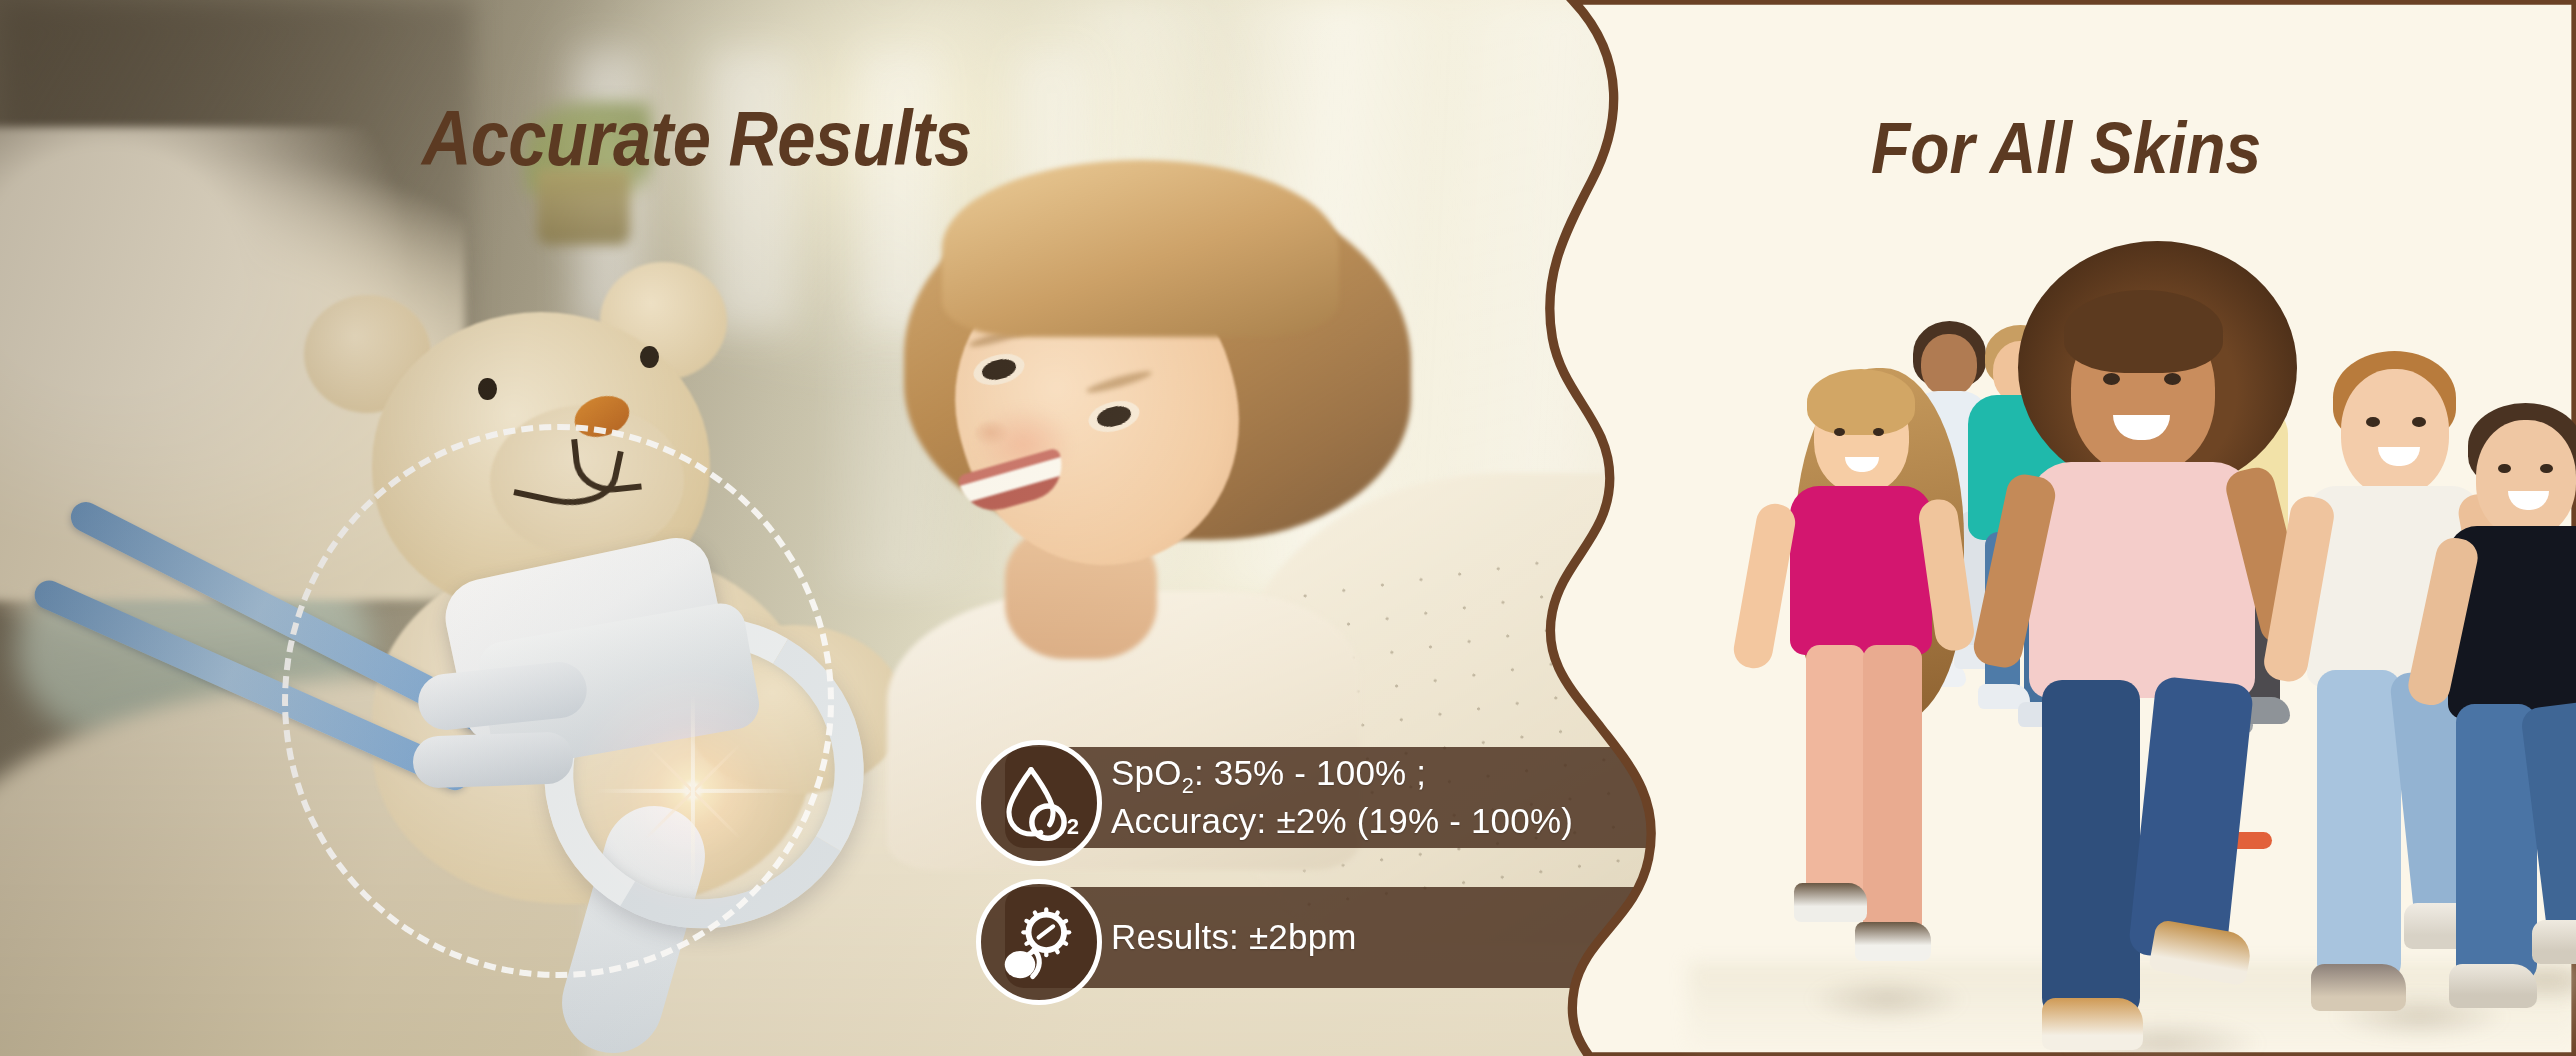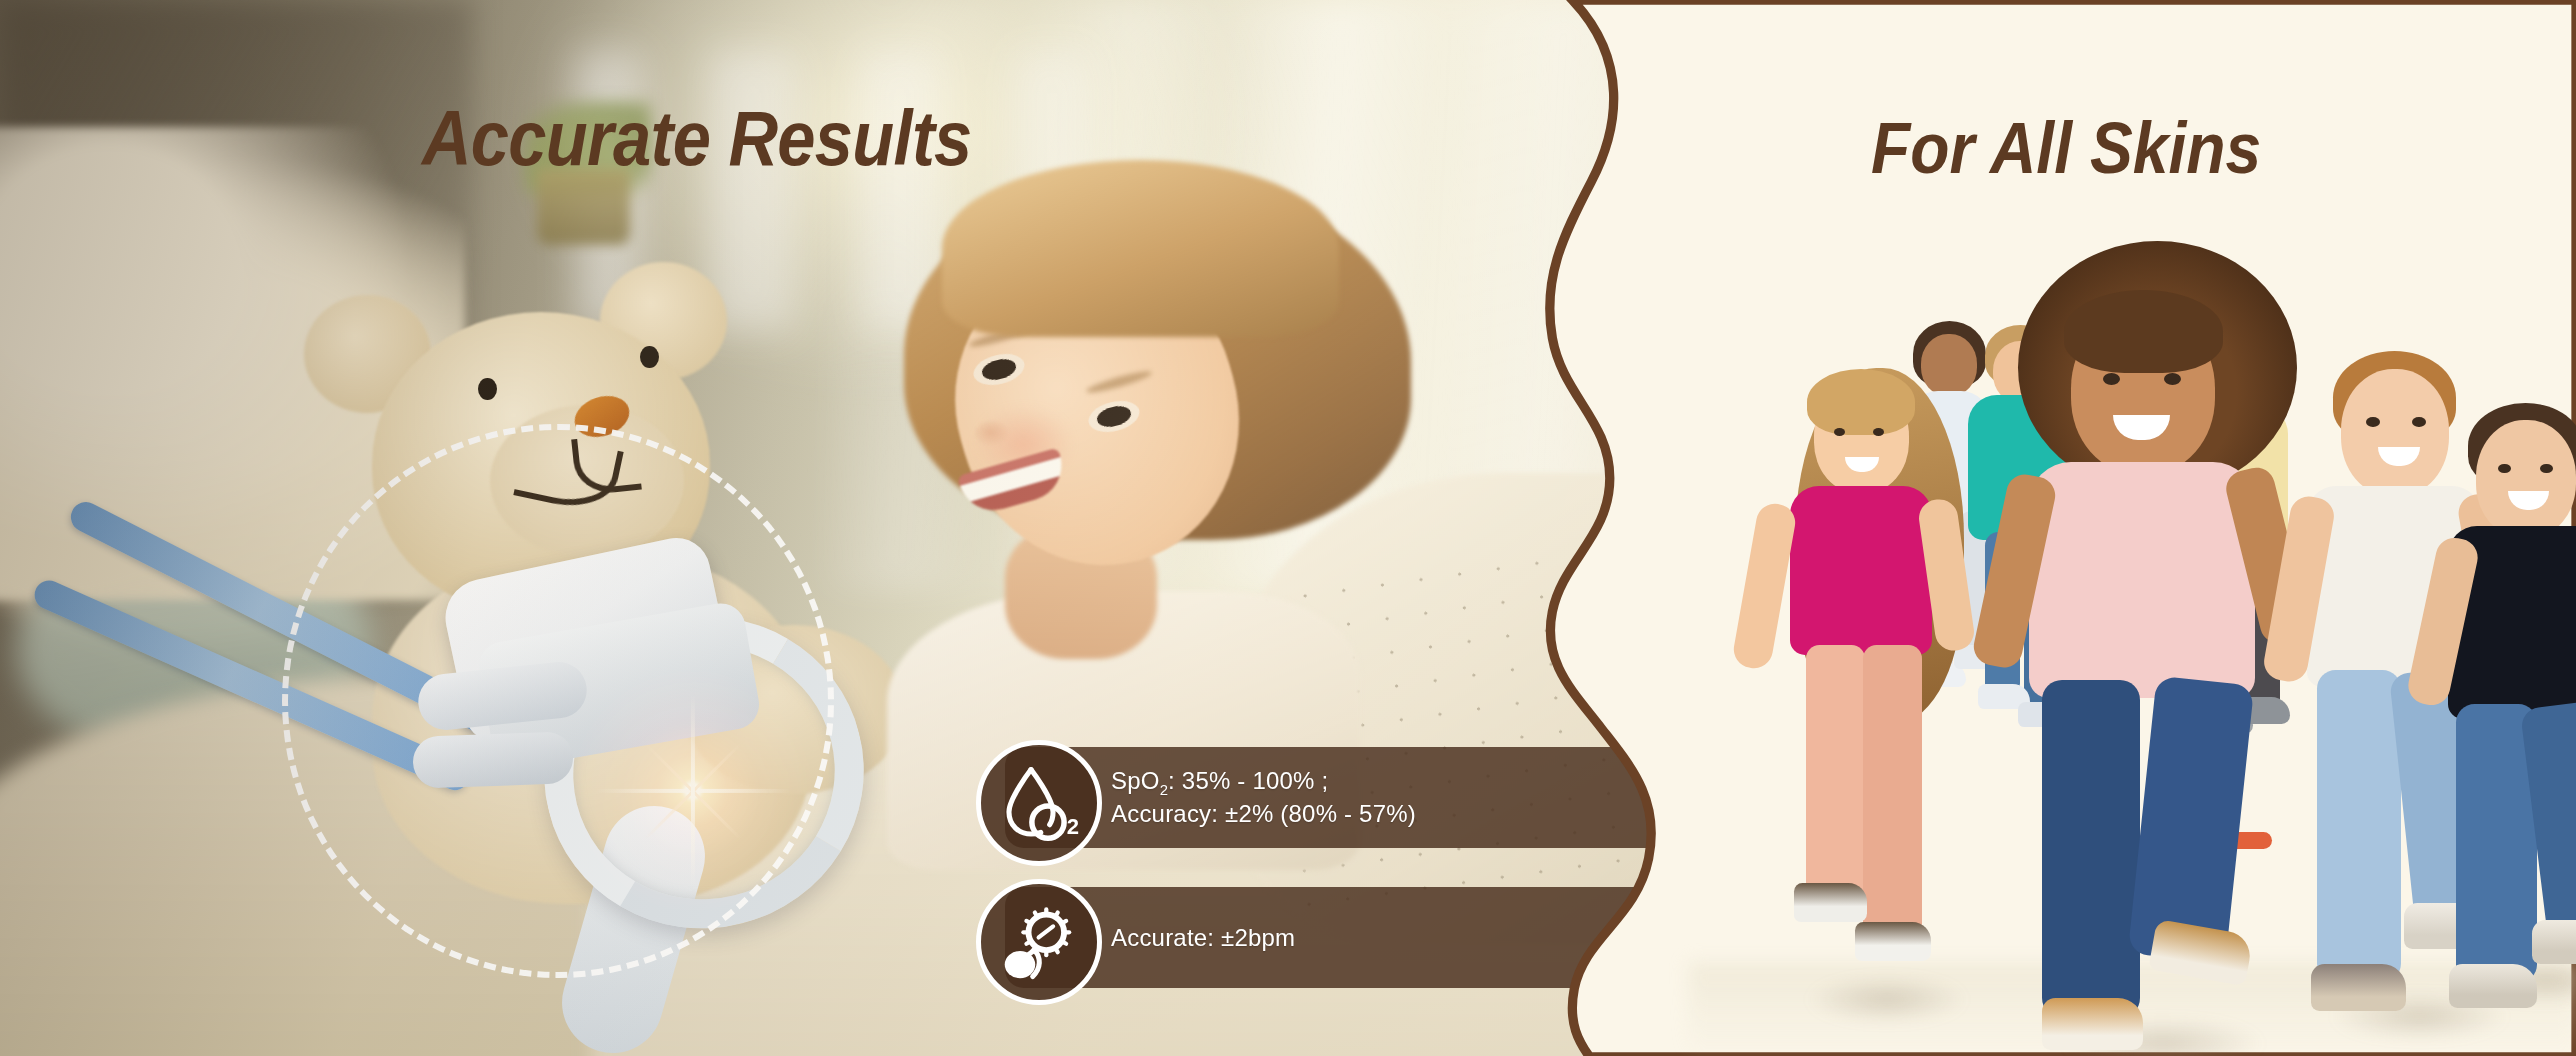--- a/index.html
+++ b/index.html
@@ -359,21 +359,21 @@
     background:rgba(72,45,28,.82);
     border-radius:18.6px;
     color:#fff;
     display:flex; align-items:center;
     pointer-events:auto;
   }
   .spec-box.one{ left:1005px; top:747px;  width:667px; height:101px; }
   .spec-box.two{ left:1005px; top:887px; width:667px; height:101px; }
   .spec-text{
     margin-left:106px;
-    font-size:24px;
+    font-size:35px;
     line-height:1.22;
     letter-spacing:0.2px;
     white-space:nowrap;
     text-shadow:0 0.8px 1.7px rgba(0,0,0,.22);
   }
   .spec-text .l2{ display:block; }
   sub{ font-size:.62em; }
 
   .spec-icon{
     position:absolute;
@@ -494,27 +494,27 @@
     <div class="warm-overlay"></div>
   </div>
 
   <div class="spec-layer">
 
     <div class="spec-box one">
       <div class="spec-text">
         <span class="l1">
           <span>SpO</span><sub>2</sub><span>: 35% - 100% ;</span>
         </span>
-        <span class="l2">Accuracy:  ±2% (80% - 57%)</span>
+        <span class="l2">Accuracy:  ±2% (19% - 100%)</span>
       </div>
     </div>
 
     <div class="spec-box two">
       <div class="spec-text">
-        <span class="l2"> Accurate: ±2bpm</span>
+        <span class="l2"> Results: ±2bpm</span>
       </div>
     </div>
 
     <div class="spec-icon one">
       <svg width="95" height="95" viewBox="0 0 112 112" aria-hidden="true">
         <path d="M46 16 C46 16 20 50 20 66 C20 82 32 92 46 92 C50 92 54 91.4 57.5 90" fill="none" stroke="#fff" stroke-width="6" stroke-linecap="round"></path>
         <path d="M46 16 C46 16 72 50 72 66 C72 72 70.5 77 68 81" fill="none" stroke="#fff" stroke-width="6" stroke-linecap="round"></path>
         <circle cx="66" cy="78" r="19" fill="none" stroke="#fff" stroke-width="6.5"></circle>
         <text x="88" y="92" font-family="Liberation Sans, sans-serif" font-size="26" font-weight="bold" fill="#fff">2</text>
       </svg>

